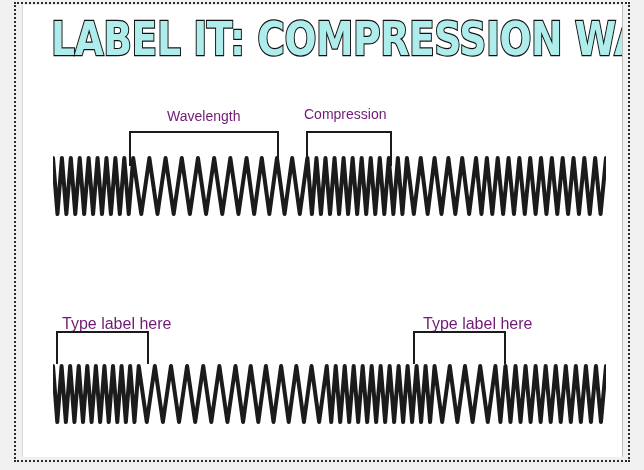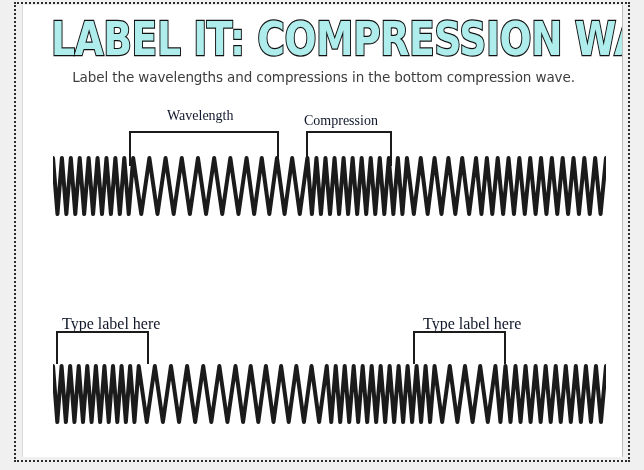--- a/index.html
+++ b/index.html
@@ -84,22 +84,22 @@
     font-family: "DejaVu Sans", sans-serif;
     font-size: 13.5px;
     color: #3d3d3d;
     letter-spacing: -0.1px;
     white-space: nowrap;
   }
 
   
   .wave-label {
     position: absolute;
-    font-family: Liberation Serif, serif;
-    color: #0f172a;
+    font-family: Liberation Sans, sans-serif;
+    color: #701a75;
     white-space: nowrap;
   }
   .wave-label.big   { font-size: 14px; }
   .wave-label.small { font-size: 16px; }
 
   
   .bracket {
     position: absolute;
     border-top: 2px solid #1b1b1b;
     border-left: 2px solid #1b1b1b;
@@ -121,27 +121,26 @@
 <div id="worksheet-page">
 
   <div class="frame-outer"></div>
 
   <div class="sheet">
 
     <div id="title-block">
       <span id="title-text">LABEL IT: COMPRESSION WAVE</span>
     </div>
 
-    <div id="subtitle">Label the wavelengths and compressions in the bottom compression wave.</div>
 
     <div>
       <div class="wave-label big" id="lbl-wavelength" style="left: 144px; top: 103px;">Wavelength</div>
       <div class="bracket" id="brk-wavelength" style="left: 106px; top: 126px; width: 150px; height: 35px;"></div>
 
-      <div class="wave-label big" id="lbl-compression" style="left: 281px; top: 108px; text-align: center;">Compression</div>
+      <div class="wave-label big" id="lbl-compression" style="left: 281px; top: 101px; text-align: center;">Compression</div>
       <div class="bracket" id="brk-compression" style="left: 283px; top: 126px; width: 86px; height: 35px;"></div>
 
       <div class="wave-holder" id="wave-top" style="left: 30px; top: 147px;">
           <svg width="553" height="68" viewBox="0 0 553 68">
             <path d="M0.00 6.00 L4.45 62.00 L8.91 6.00 L13.36 62.00 L17.82 6.00 L22.27 62.00 L26.73 6.00 L31.18 62.00 L35.64 6.00 L40.09 62.00 L44.55 6.00 L49.00 62.00 L53.46 6.00 L57.91 62.00 L62.37 6.00 L66.82 62.00 L71.28 6.00 L75.73 62.00 L80.19 6.00 L88.28 62.00 L96.38 6.00 L104.48 62.00 L112.57 6.00 L120.67 62.00 L128.77 6.00 L136.87 62.00 L144.96 6.00 L153.06 62.00 L161.16 6.00 L169.26 62.00 L177.35 6.00 L185.45 62.00 L193.55 6.00 L201.15 62.00 L208.76 6.00 L216.36 62.00 L223.96 6.00 L231.57 62.00 L239.17 6.00 L246.78 62.00 L254.38 6.00 L258.90 62.00 L263.43 6.00 L267.95 62.00 L272.48 6.00 L277.00 62.00 L281.53 6.00 L286.05 62.00 L290.58 6.00 L295.10 62.00 L299.63 6.00 L304.15 62.00 L308.67 6.00 L313.20 62.00 L317.72 6.00 L322.25 62.00 L326.77 6.00 L331.30 62.00 L335.82 6.00 L340.35 62.00 L344.87 6.00 L349.40 62.00 L353.92 6.00 L360.83 62.00 L367.74 6.00 L374.66 62.00 L381.57 6.00 L388.48 62.00 L395.39 6.00 L402.31 62.00 L409.22 6.00 L416.13 62.00 L423.04 6.00 L428.46 62.00 L433.87 6.00 L439.29 62.00 L444.70 6.00 L450.12 62.00 L455.53 6.00 L460.95 62.00 L466.36 6.00 L471.78 62.00 L477.19 6.00 L482.61 62.00 L488.02 6.00 L493.44 62.00 L498.85 6.00 L504.27 62.00 L509.68 6.00 L515.10 62.00 L520.51 6.00 L525.93 62.00 L531.34 6.00 L536.76 62.00 L542.17 6.00 L547.59 62.00 L553.00 6.00" fill="none" stroke="#1b1b1b" stroke-width="4" stroke-linejoin="round" stroke-linecap="round"></path>
           </svg>
         </div>
     </div>
 
     <div>

